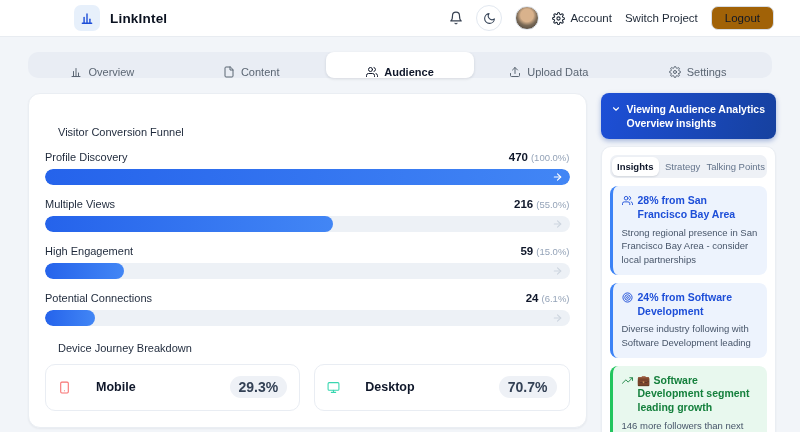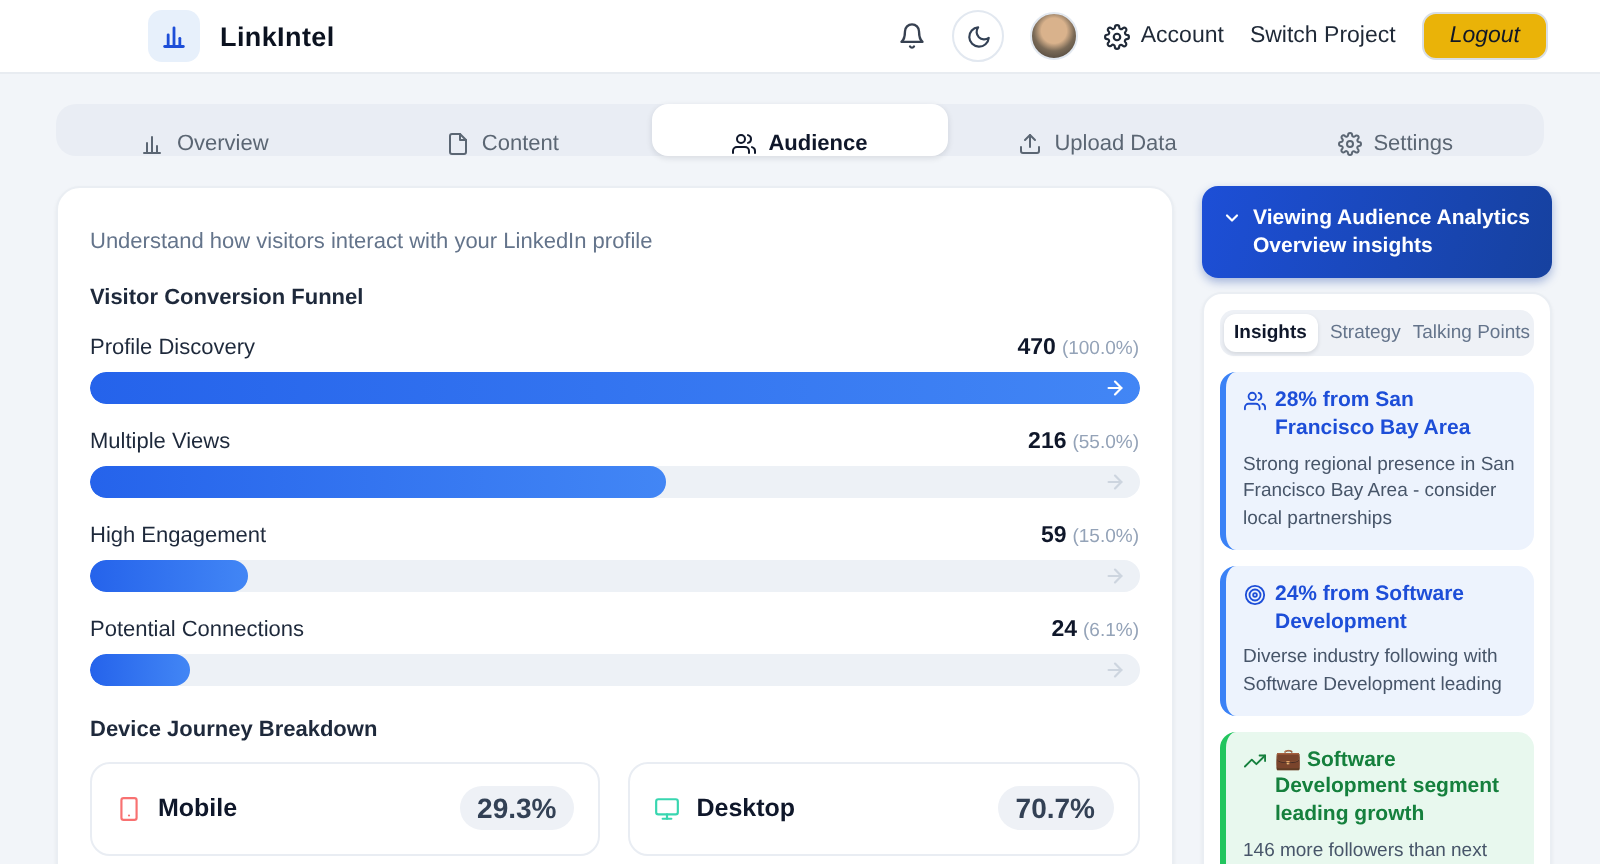--- a/index.html
+++ b/index.html
@@ -15,57 +15,57 @@
           display:flex; align-items:center; justify-content:center; color:#1d4ed8; }
   .brand { font-size:13.5px; font-weight:bold; color:#0b1220; letter-spacing:.2px; }
   .nav-right { display:flex; align-items:center; gap:13px; }
   .icon-btn { color:#374151; cursor:pointer; display:flex; }
   .theme-toggle { width:26px; height:26px; border:1px solid #e2e8f0; border-radius:50%;
                   display:flex; align-items:center; justify-content:center; color:#334155; cursor:pointer; }
   .avatar { width:24px; height:24px; border-radius:50%;
             background:radial-gradient(circle at 50% 38%, #d9b28c 0 36%, #7a6a57 58%, #3c3630 100%);
             border:1px solid #e2e8f0; cursor:pointer; }
   .nav-link { display:flex; align-items:center; gap:5px; font-size:11.5px; color:#1f2937; cursor:pointer; }
-  .logout { font-size:11.5px; color:#111827; background:#eab308; border:1px solid #d8dee6;
-            border-radius:7px; padding:5px 13px; cursor:pointer; font-family:inherit;font-style:italic; }
+  .logout { font-size:11.5px; color:#111827; background:#a16207; border:1px solid #d8dee6;
+            border-radius:7px; padding:5px 13px; cursor:pointer; font-family:inherit; }
 
   
   .tabbar { margin:15px 28px 0; background:#e9edf4; border-radius:10px; display:flex; padding:0; height:26px; }
   .tab { flex:1; display:flex; align-items:flex-end; justify-content:center; gap:6px;
          font-size:11px; color:#5b6673; cursor:pointer; border-radius:8px; }
   .tab.active { background:#ffffff; color:#0f172a; font-weight:bold;
                 box-shadow:0 1px 3px rgba(15,23,42,.12); }
 
   
   .content { display:flex; gap:14px; padding:15px 24px 0 28px; align-items:flex-start; }
   .main-card { width:560px; background:#fff; border:1px solid #eaeef3; border-radius:12px;
                box-shadow:0 1px 2px rgba(15,23,42,.05); padding:16px; }
 
   .card-title { display:flex; align-items:center; gap:8px; font-size:16px; font-weight:bold; }
   .card-sub { font-size:11px; color:#64748b; margin-top:5px; }
-  .section-label { font-size:11px; font-weight:bold; color:#1e293b; margin-top:16px; }
+  .section-label { font-size:11px; font-weight:normal; color:#1e293b; margin-top:16px;margin-left:13px; }
 
   
   .frow { margin-top:13px; }
   .frow-top { display:flex; justify-content:space-between; align-items:baseline; }
   .flabel { font-size:11px; color:#1e293b; }
   .fvals { font-size:11.5px; font-weight:bold; color:#0f172a; }
   .fpct { font-size:9.5px; font-weight:normal; color:#94a3b8; font-style:normal; margin-left:3px; }
   .fpct i { font-style:normal; }
   .track { margin-top:6px; height:16px; background:#edf1f6; border-radius:8px; position:relative; overflow:hidden; }
   .fill { height:100%; border-radius:8px; background:linear-gradient(90deg,#2563eb,#4286f5); }
   .fill.min { min-width:50px; }
   .arrow { position:absolute; right:7px; top:50%; transform:translateY(-50%); }
   .arrow.a-white { color:#ffffff; }
   .arrow.a-gray { color:#cdd5df; }
 
   
   .dgrid { display:grid; grid-template-columns:1fr 1fr; gap:14px; margin-top:10px; }
   .dcard { border:1px solid #e9edf3; border-radius:10px; padding:11px 12px 12px; background:#fff; }
-  .dhead { display:flex; align-items:center; gap:8px; }
+  .dhead { display:flex; align-items:center; gap:25px; }
   .dicon.mobile { color:#f87171; } .dicon.desktop { color:#38d6b0; }
   .dname { font-size:12.5px; font-weight:bold; flex:1; }
   .dbadge { font-size:14px; font-weight:bold; color:#334155; background:#eef1f6;
             border-radius:999px; padding:3px 9px; }
 
   
   .sidebar { width:176px; }
   .insights-header { background:linear-gradient(105deg,#1d4fd7 0%,#16419f 100%); color:#fff;
                      border-radius:8px; padding:9px 10px; display:flex; gap:6px; cursor:pointer;
                      box-shadow:0 2px 5px rgba(21,64,163,.35); }
@@ -168,21 +168,20 @@
           <circle cx="12" cy="12" r="3"></circle>
           <path d="M19.4 15a1.7 1.7 0 0 0 .3 1.9l.1.1a2 2 0 1 1-2.8 2.8l-.1-.1a1.7 1.7 0 0 0-1.9-.3 1.7 1.7 0 0 0-1 1.5V21a2 2 0 1 1-4 0v-.1a1.7 1.7 0 0 0-1-1.6 1.7 1.7 0 0 0-1.9.3l-.1.1a2 2 0 1 1-2.8-2.8l.1-.1a1.7 1.7 0 0 0 .3-1.9 1.7 1.7 0 0 0-1.5-1H3a2 2 0 1 1 0-4h.1a1.7 1.7 0 0 0 1.6-1 1.7 1.7 0 0 0-.3-1.9l-.1-.1a2 2 0 1 1 2.8-2.8l.1.1a1.7 1.7 0 0 0 1.9.3h0a1.7 1.7 0 0 0 1-1.5V3a2 2 0 1 1 4 0v.1a1.7 1.7 0 0 0 1 1.5 1.7 1.7 0 0 0 1.9-.3l.1-.1a2 2 0 1 1 2.8 2.8l-.1.1a1.7 1.7 0 0 0-.3 1.9v0a1.7 1.7 0 0 0 1.5 1H21a2 2 0 1 1 0 4h-.1a1.7 1.7 0 0 0-1.5 1z"></path>
         </svg>
       <span>Settings</span>
     </div>
   </nav>
 
   <div class="content">
 
     <section class="main-card">
-      <div class="card-sub">Understand how visitors interact with your LinkedIn profile</div>
 
       <div class="section-label">Visitor Conversion Funnel</div>
 
       <div class="frow">
         <div class="frow-top">
           <span class="flabel">Profile Discovery</span>
           <span class="fvals"><span>470</span><span class="fpct"><i>(100.0%)</i></span></span>
         </div>
         <div class="track">
           <div class="fill" style="width: 100%;"></div>

